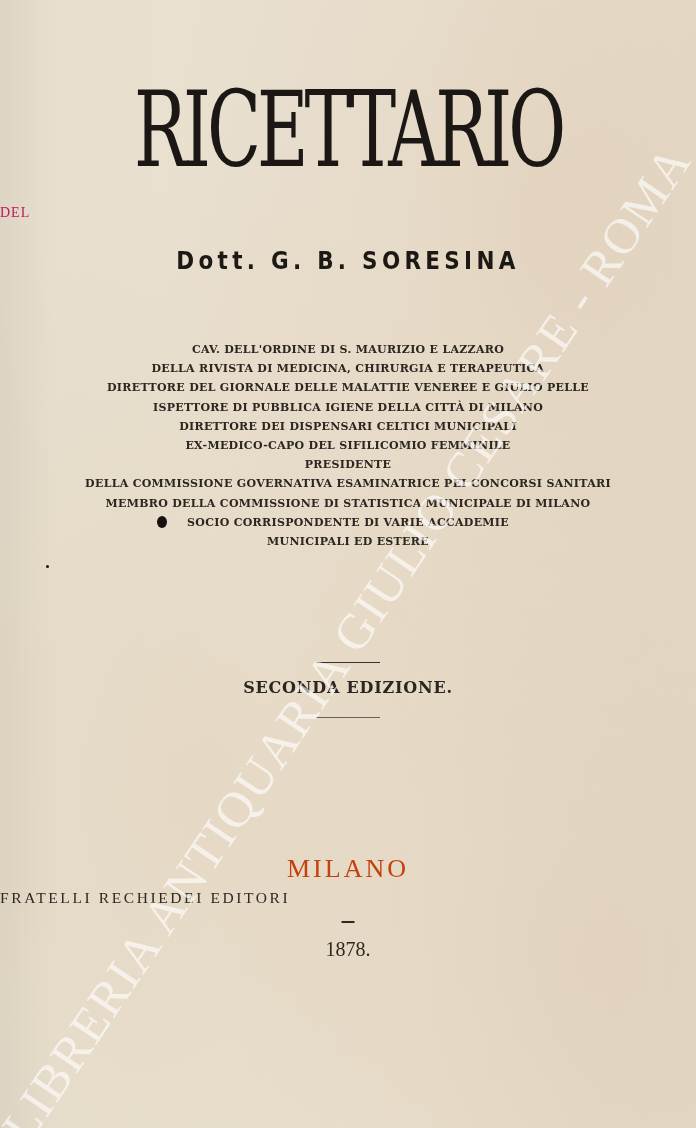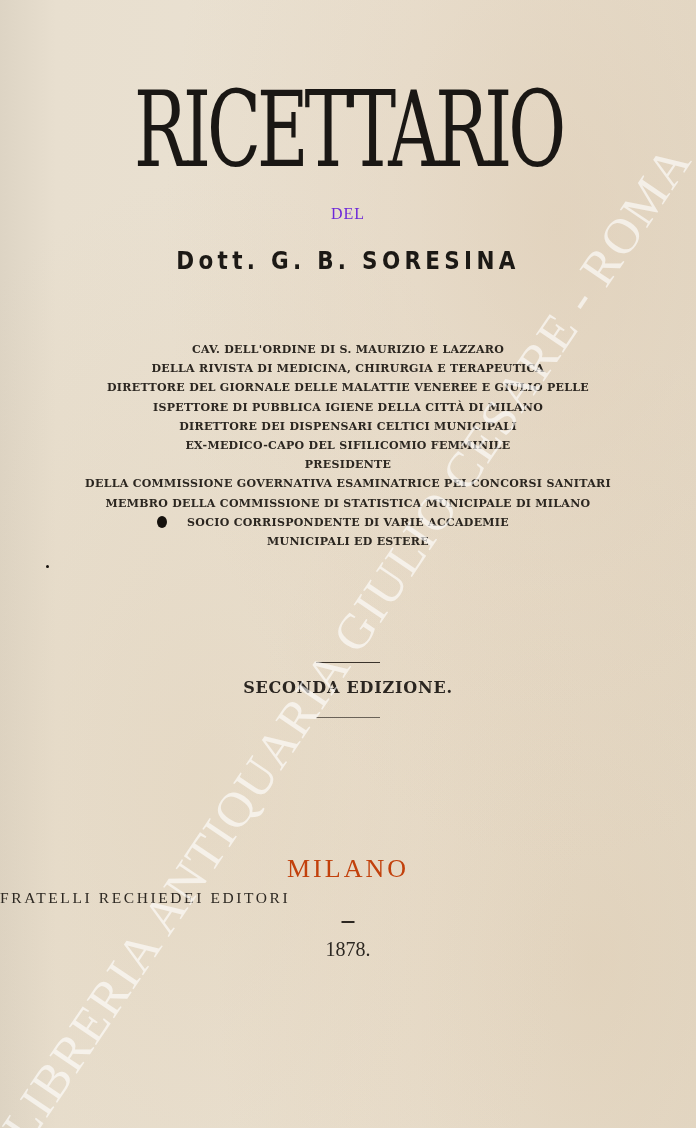--- a/index.html
+++ b/index.html
@@ -14,22 +14,22 @@
     color: #1e1a16;
   }
   .page { position: absolute; inset: 0; }
   .title {
     position: absolute; top: 78px; left: 0; width: 100%; text-align: center;
     font-family: "DejaVu Serif", serif; font-size: 104px; line-height: 1;
     letter-spacing: -6px; color: #1a1714; transform: scaleX(0.68); transform-origin: center;
     font-weight: normal;
   }
   .del {
-    position: absolute; top: 205px; width: 100%; text-align: center;
-    font-family: "Liberation Serif", serif; font-size: 16px; letter-spacing: 1px; color: #6d28d9;
+    position: absolute; top: 205px; width: 100%; text-align: left;
+    font-family: "Liberation Serif", serif; font-size: 14px; letter-spacing: 1px; color: #be185d;
   }
   .author {
     position: absolute; top: 246px; width: 100%; text-align: center;
     font-family: "DejaVu Sans", sans-serif; font-weight: bold; font-size: 25px;
     letter-spacing: 5px; color: #1c1915; transform: scaleX(0.86);
   }
   .credentials {
     position: absolute; top: 312px; width: 100%; text-align: center;
     font-family: "DejaVu Serif", serif; font-weight: bold; font-size: 11px;
     line-height: 19.2px; color: #2b2620; letter-spacing: 0.3px; margin-top: 28px;

